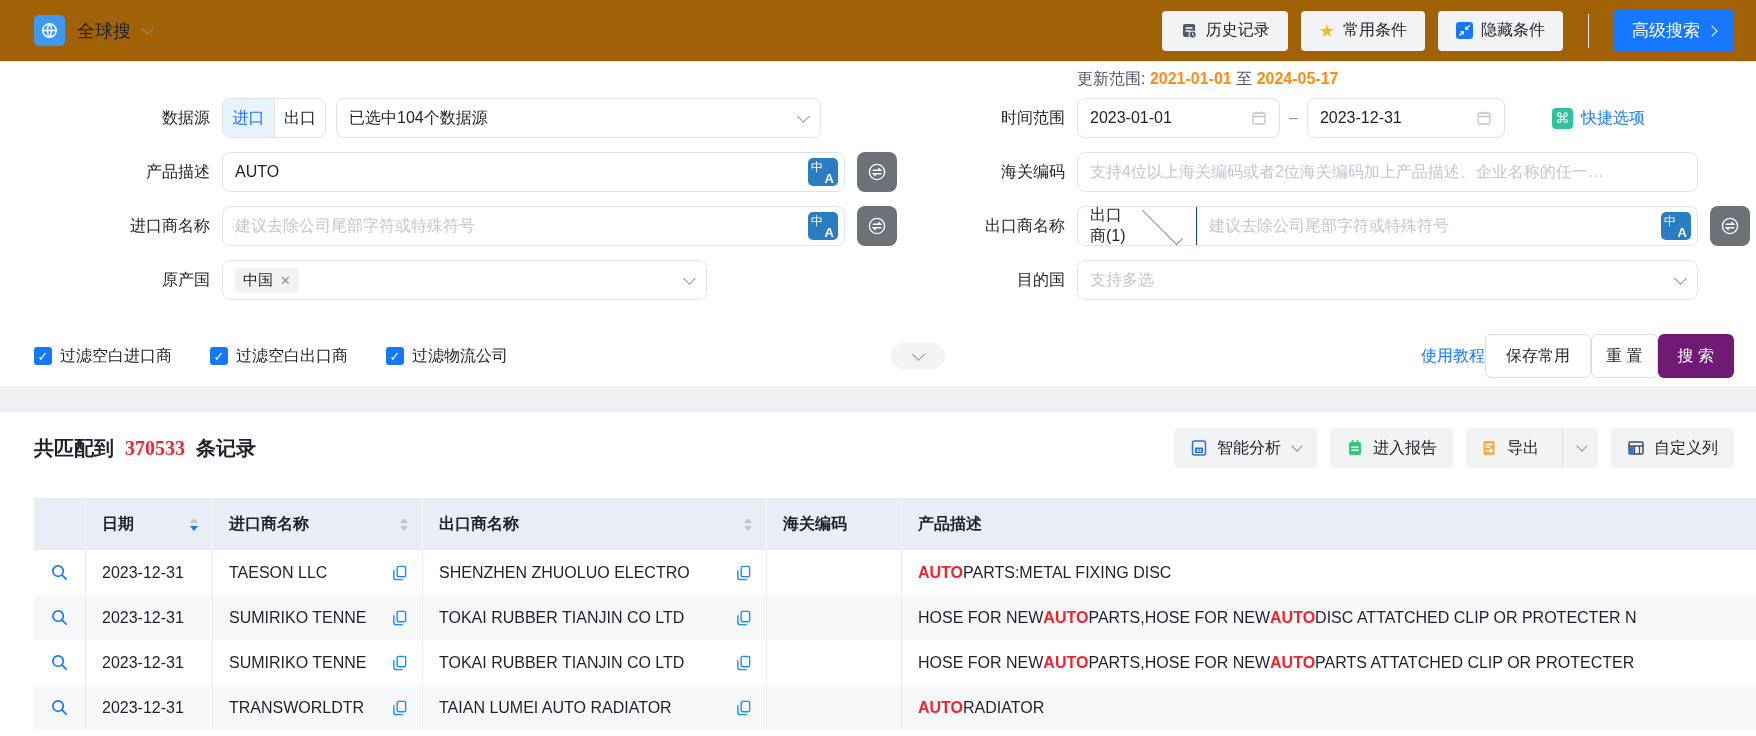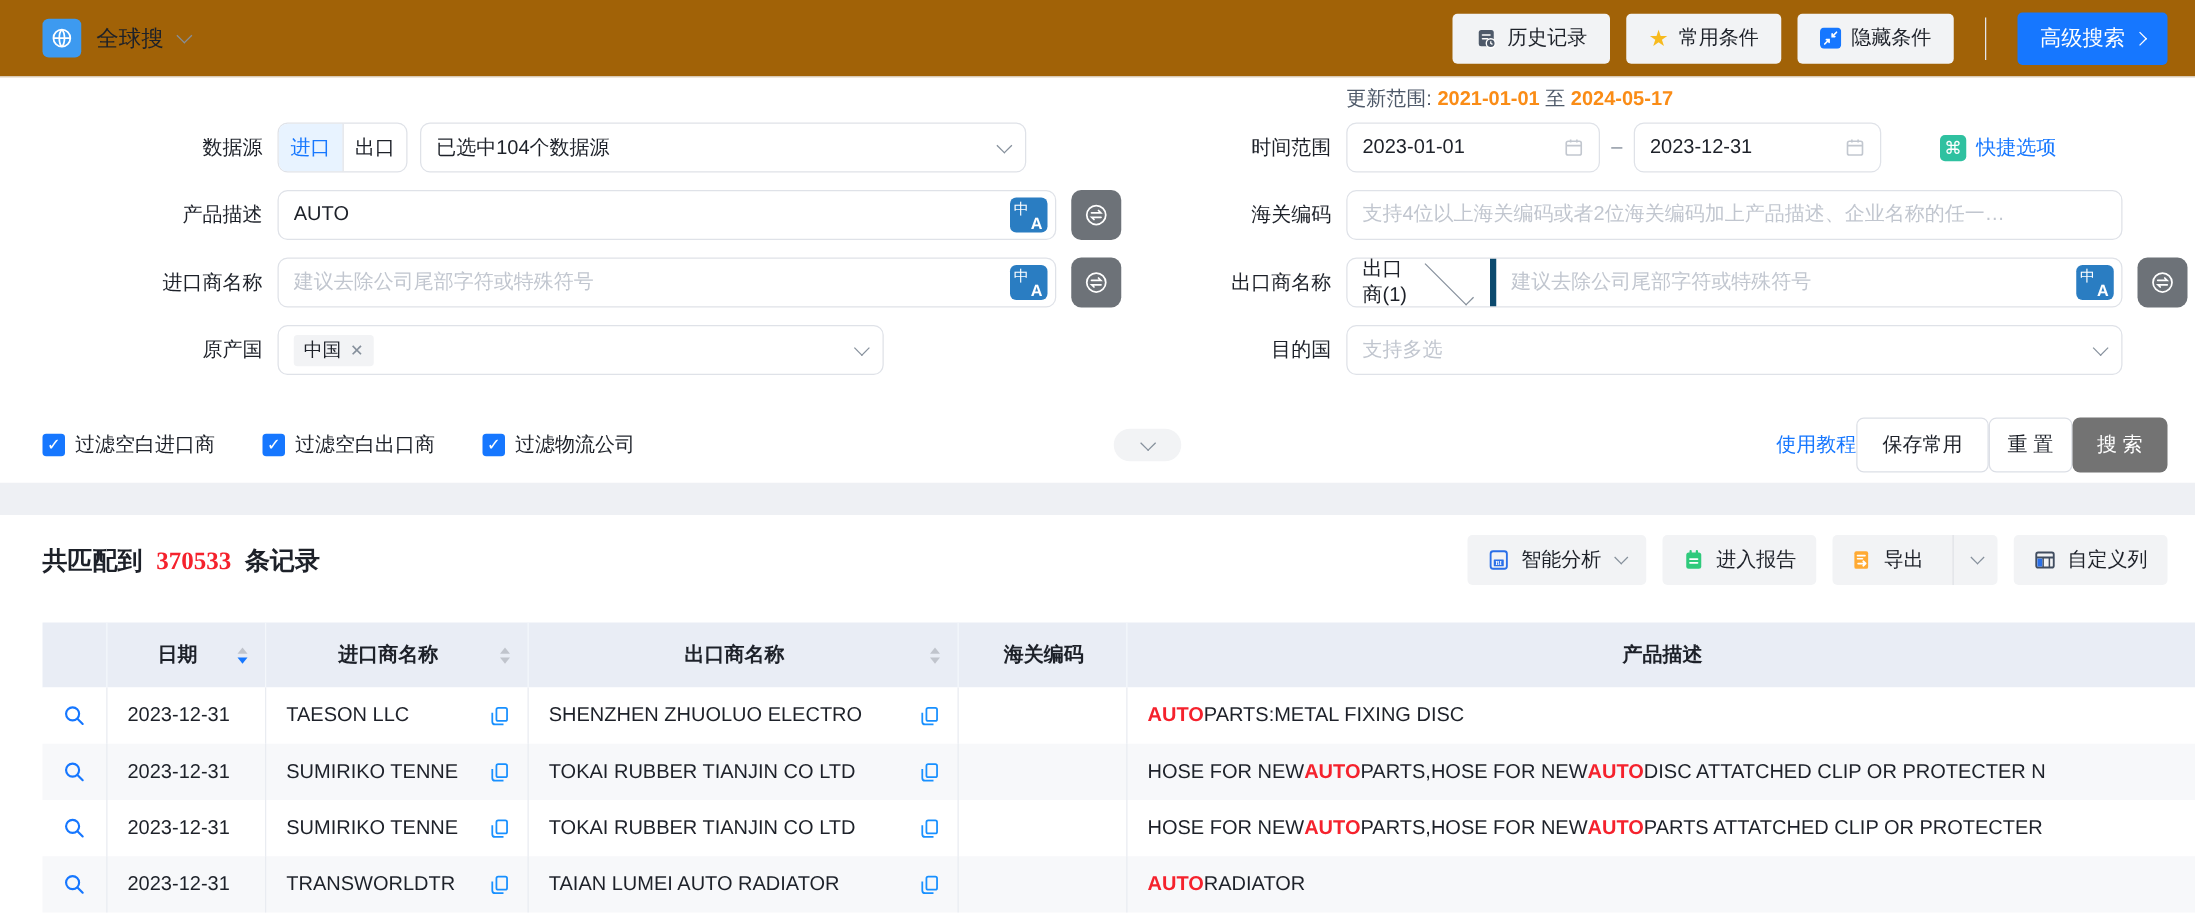--- a/index.html
+++ b/index.html
@@ -59,42 +59,42 @@
     cursor:pointer; }
   .datebox { width:203px; padding:0 12px; justify-content:space-between; cursor:pointer; }
   .datebox.d2 { width:198px; }
   .datebox span { font-size:16px; }
   .dash { color:#86909c; margin:0 9px; font-size:16px; }
   .quick { display:flex; align-items:center; gap:8px; margin-left:47px; cursor:pointer; }
   .quick .cmd { width:21px; height:21px; background:#2fc1a0; border-radius:4px; color:#fff;
     font-size:14px; display:flex; align-items:center; justify-content:center; }
   .quick .qtext { color:#1677ff; font-size:16px; }
   .exp-sel { display:flex; align-items:center; width:119px; flex:none; height:100%;
-    padding:0 10px 0 12px; border-right:5px solid #0c4a6e; cursor:pointer; }
+    padding:0 10px 0 12px; border-right:1px solid #0c4a6e; cursor:pointer; }
   .exp-sel span { flex:1; font-size:16px; }
   .tag { display:inline-flex; align-items:center; gap:7px; background:#f2f3f5;
     border-radius:3px; padding:3px 8px; font-size:15px; margin-right:auto; }
   .tag-x { color:#86909c; font-size:13px; cursor:pointer; line-height:1; }
 
   .filter-row { position:relative; display:flex; align-items:center; margin-top:34px;
     padding-right:22px; height:44px; }
   .cbgroup { display:flex; align-items:center; gap:38px; }
   .cb { display:flex; align-items:center; gap:8px; cursor:pointer; }
   .cbbox { width:18px; height:18px; background:#1677ff; border-radius:3px; color:#fff;
     font-size:13px; font-weight:bold; display:flex; align-items:center; justify-content:center; }
   .cb span.cbl { font-size:16px; }
   .pill { position:absolute; left:857px; top:50%; transform:translateY(-50%);
     width:54px; height:26px; background:#f2f3f5; border-radius:14px; border:none;
     display:flex; align-items:center; justify-content:center; cursor:pointer; }
   .pill .chev { margin-top:-3px; }
   .form-actions { margin-left:auto; display:flex; align-items:center; }
   .tut { color:#1677ff; font-size:16px; text-decoration:none; cursor:pointer; margin-right:0; }
   .wbtn { height:44px; padding:0 20px; background:#fff; border:1px solid #dcdfe6;
     border-radius:6px; font-size:16px; color:#1d2129; font-family:inherit; cursor:pointer; }
-  .bbtn { height:44px; padding:0 20px; background:#737373; border:none; border-radius:6px;
+  .bbtn { height:44px; padding:0 20px; background:#701a75; border:none; border-radius:6px;
     font-size:16px; color:#fff; font-family:inherit; cursor:pointer; }
 
   .band { height:26px; background:#eef0f4; }
 
   
   .results { background:#fff; }
   .results-head { display:flex; align-items:center; margin-top:16px; height:40px;
     padding:0 22px 0 34px;font-family:Liberation Serif, serif; }
   .summary { font-size:20px; font-weight:bold; }
   .summary .cnt { color:#f5222d; margin:0 6px; }
@@ -105,21 +105,21 @@
   .tbtn .chev { width:8px; height:8px; margin-left:3px; }
   .split { padding:0; }
   .split .main { display:flex; align-items:center; gap:9px; padding:0 14px; height:100%; }
   .split .arrow { display:flex; align-items:center; justify-content:center; width:36px;
     height:100%; border-left:1px solid #e0e2e6; }
 
   .table { margin:30px 0 0 34px; }
   .thead { display:flex; background:#e9edf5; height:52px; }
   .th { display:flex; align-items:center; font-size:16px; font-weight:bold;
     padding:0 14px 0 16px; border-right:1px solid #f4f7fb; }
-  .th .hlabel { flex:1;text-align:center; }
+  .th .hlabel { flex:1; }
   .sorter { display:flex; flex-direction:column; gap:3px; margin-left:8px; cursor:pointer; }
   .cu { width:0; height:0; border-left:4.5px solid transparent; border-right:4.5px solid transparent;
     border-bottom:5.5px solid #c0c4cc; }
   .cd { width:0; height:0; border-left:4.5px solid transparent; border-right:4.5px solid transparent;
     border-top:5.5px solid #c0c4cc; }
   .cd.active { border-top-color:#1677ff; }
   .c0 { width:52px; justify-content:center; padding:0; }
   .c1 { width:127px; } .c2 { width:210px; } .c3 { width:344px; } .c4 { width:135px; }
   .c5 { flex:1; border-right:none !important; }
   .trow { display:flex; height:45px; background:#fff; }

